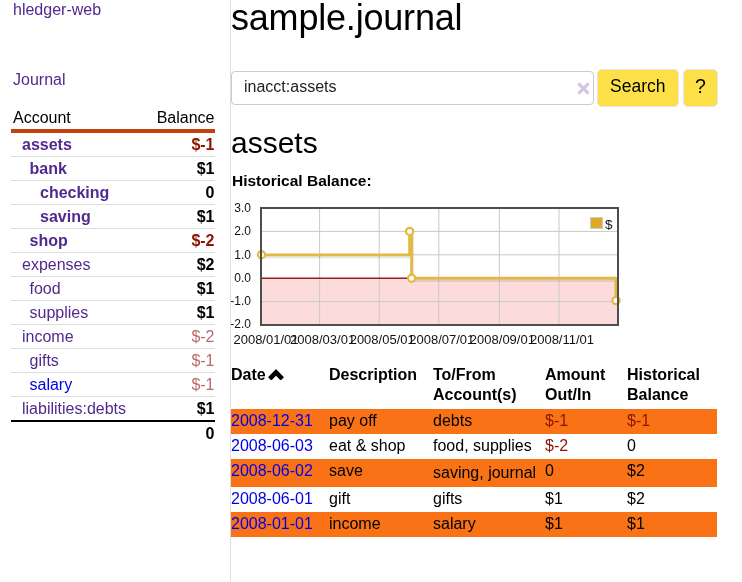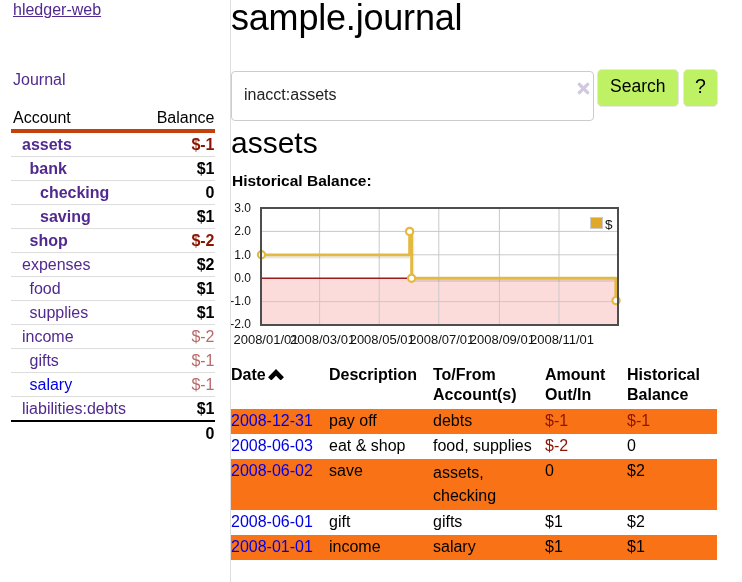--- a/index.html
+++ b/index.html
@@ -7,21 +7,21 @@
   font-family:"Liberation Sans", sans-serif; }
 a { text-decoration:none; }
 .plink { color:#51298f; }
 .blink { color:#0000e6; }
 .neg { color:#8b1500; }
 .rose { color:#b96a6a; }
 
 
 #sidebar { position:absolute; left:0; top:0; width:230px; height:582px;
   border-right:1px solid #ddd; }
-#brand { position:absolute; left:13px; top:0px; font-size:16px; line-height:20px;text-decoration:underline; }
+#brand { position:absolute; left:13px; top:0px; font-size:16px; line-height:20px; }
 #journal { position:absolute; left:13px; top:70px; font-size:16px; line-height:20px; }
 #acctbl { position:absolute; left:11px; top:106px; width:204px;
   border-collapse:collapse; font-size:16px; }
 #acctbl th, #acctbl td { line-height:19px; padding:2px 2px 2px 2px;
   white-space:nowrap; font-weight:normal; }
 #acctbl th { border-bottom:4px solid #c2410c; text-align:left; }
 #acctbl th.bal, #acctbl td.bal { text-align:right; font-weight:bold; padding-right:0.5px; }
 #acctbl tbody td { border-top:1px solid #ddd; }
 #acctbl tr.tot td { border-top:2px solid #000; }
 #acctbl .d1 { padding-left:11px; }
@@ -29,23 +29,23 @@
 #acctbl .d3 { padding-left:29px; }
 #acctbl .inacct a { font-weight:bold; }
 
 
 #main { position:absolute; left:231px; top:0; width:487px; height:522px; }
 h1 { font-size:36px; font-weight:normal; line-height:40px; margin-top:-2px;
   letter-spacing:-0.2px; }
 #srch { position:absolute; left:0; top:71px; width:487px; height:33px; }
 #sinput { position:absolute; left:0; top:0; width:337px; height:32px;
   border:1px solid #ccc; border-radius:4px; font-size:16px; line-height:29px;
-  padding:8px 12px; color:#222; }
+  padding:0 12px; color:#222; }
 #sx { position:absolute; left:346px; top:11px; }
-.btn { position:absolute; top:-2.5px; height:36px; background:#bef264;
+.btn { position:absolute; top:-2.5px; height:36px; background:#fde047;
   border:1px solid #e7e7e7; border-radius:5px; font-size:17.5px; color:#000;
   text-align:center; line-height:32.5px; }
 #sbtn { left:366px; width:79.5px; }
 #qbtn { left:452px; width:33px; font-size:19.5px; }
 h2 { position:absolute; left:0; top:126px; font-size:30px; font-weight:normal; }
 #hb { position:absolute; left:1px; top:172px; font-size:15.5px; font-weight:bold; }
 #chart { position:absolute; left:0; top:195px; }
 
 
 #regtbl { position:absolute; left:0; top:364px; width:486px;
@@ -225,21 +225,21 @@
       <tr>
           <td><a class="blink" href="#">2008-06-03</a></td>
           <td>eat &amp; shop</td>
           <td>food, supplies</td>
           <td class="r neg">$-2</td>
           <td class="r">0</td>
         </tr>
       <tr class="g">
           <td><a class="blink" href="#">2008-06-02</a></td>
           <td>save</td>
-          <td class="two">assets, checking</td>
+          <td class="two">saving, journal</td>
           <td class="r">0</td>
           <td class="r">$2</td>
         </tr>
       <tr>
           <td><a class="blink" href="#">2008-06-01</a></td>
           <td>gift</td>
           <td>gifts</td>
           <td class="r">$1</td>
           <td class="r">$2</td>
         </tr>

